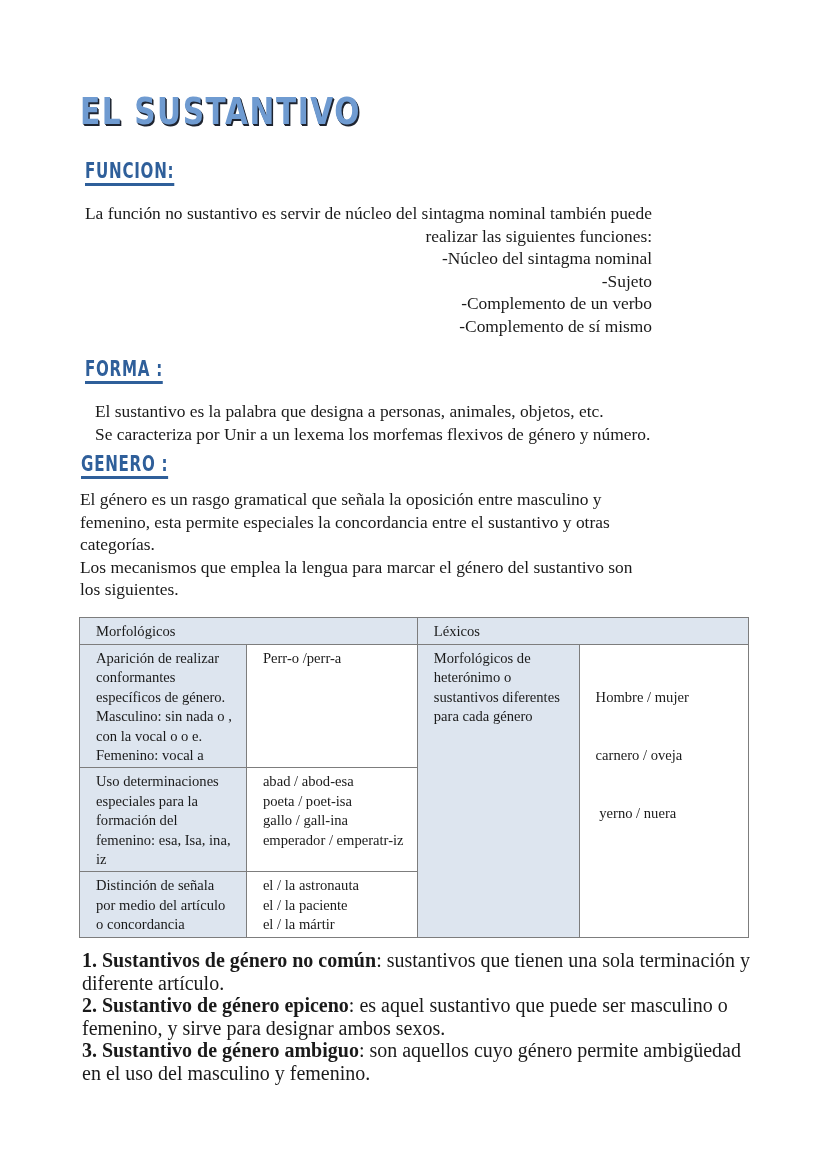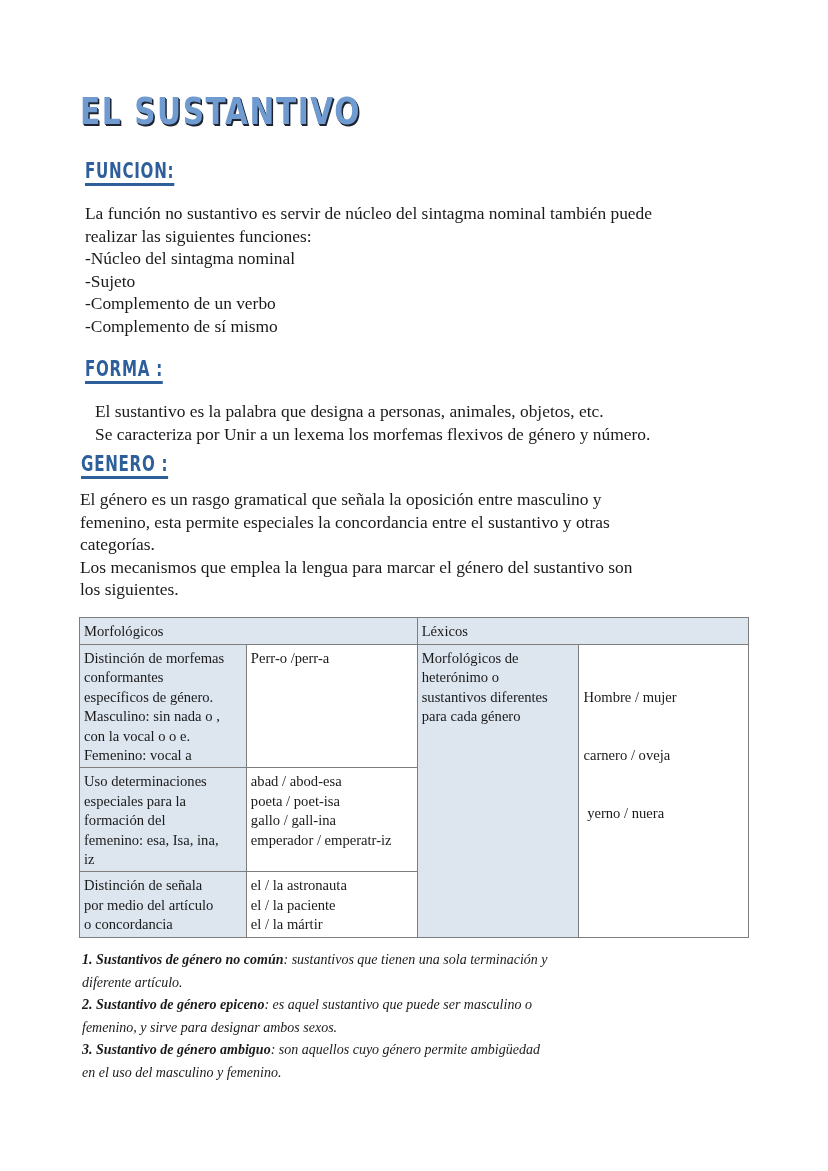--- a/index.html
+++ b/index.html
@@ -22,37 +22,37 @@
   .para {
     position: absolute; margin: 0; font-size: 17.4px; line-height: 22.6px;
   }
   .para .line { display: block; white-space: nowrap; }
   table.gender-table {
     position: absolute; left: 79px; top: 617px; width: 670px;
     border-collapse: collapse; font-size: 14.6px; line-height: 19.4px;
     font-family: "Liberation Serif", serif;
   }
   table.gender-table td {
-    border: 1px solid #7d7d7d; vertical-align: top; padding: 4px 4px 2px 4px;
+    border: 1px solid #7d7d7d; vertical-align: top; padding: 4px 4px 2px 16px;
   }
   .hdr { background: #dde5ef; height: 20px; }
   .shaded { background: #dde5ef; }
   .white { background: #ffffff; }
   .cell-line { display: block; white-space: nowrap; }
-  .types { position: absolute; left: 82px; top: 949px; margin: 0; font-size: 14px; line-height: 22.6px; font-style: italic; }
+  .types { position: absolute; left: 82px; top: 949px; margin: 0; font-size: 20px; line-height: 22.6px; }
   .types .line { display: block; white-space: nowrap; }
   .types b { font-weight: bold; }
 </style>
 </head>
 <body>
 
 <h1 class="page-title">EL SUSTANTIVO</h1>
 
 <h2 class="section-heading" style="left:85px; top:160px;">FUNCION:</h2>
-<div class="para" style="left:85px; top:202px;">
+<div class="para" style="left:85px; top:202px;text-align:right;">
   <span class="line">La función no sustantivo es servir de núcleo del sintagma nominal también puede</span>
   <span class="line">realizar las siguientes funciones:</span>
   <span class="line">-Núcleo del sintagma nominal</span>
   <span class="line">-Sujeto</span>
   <span class="line">-Complemento de un verbo</span>
   <span class="line">-Complemento de sí mismo</span>
 </div>
 
 <h2 class="section-heading" style="left:85px; top:358px;">FORMA :</h2>
 <div class="para" style="left:95px; top:400px;">
@@ -76,21 +76,21 @@
       <col style="width:162px">
       <col style="width:170px">
   </colgroup>
   <tbody>
       <tr>
     <td class="hdr" colspan="2">Morfológicos</td>
     <td class="hdr" colspan="2">Léxicos</td>
   </tr>
   <tr style="height:123px;">
     <td class="shaded">
-      <span class="cell-line">Distinción de morfemas</span>
+      <span class="cell-line">Aparición de realizar</span>
       <span class="cell-line">conformantes</span>
       <span class="cell-line">específicos de género.</span>
       <span class="cell-line">Masculino: sin nada o ,</span>
       <span class="cell-line">con la vocal o o e.</span>
       <span class="cell-line">Femenino: vocal a</span>
     </td>
     <td class="white">
       <span class="cell-line">Perr-o /perr-a</span>
     </td>
     <td class="shaded" rowspan="3">

